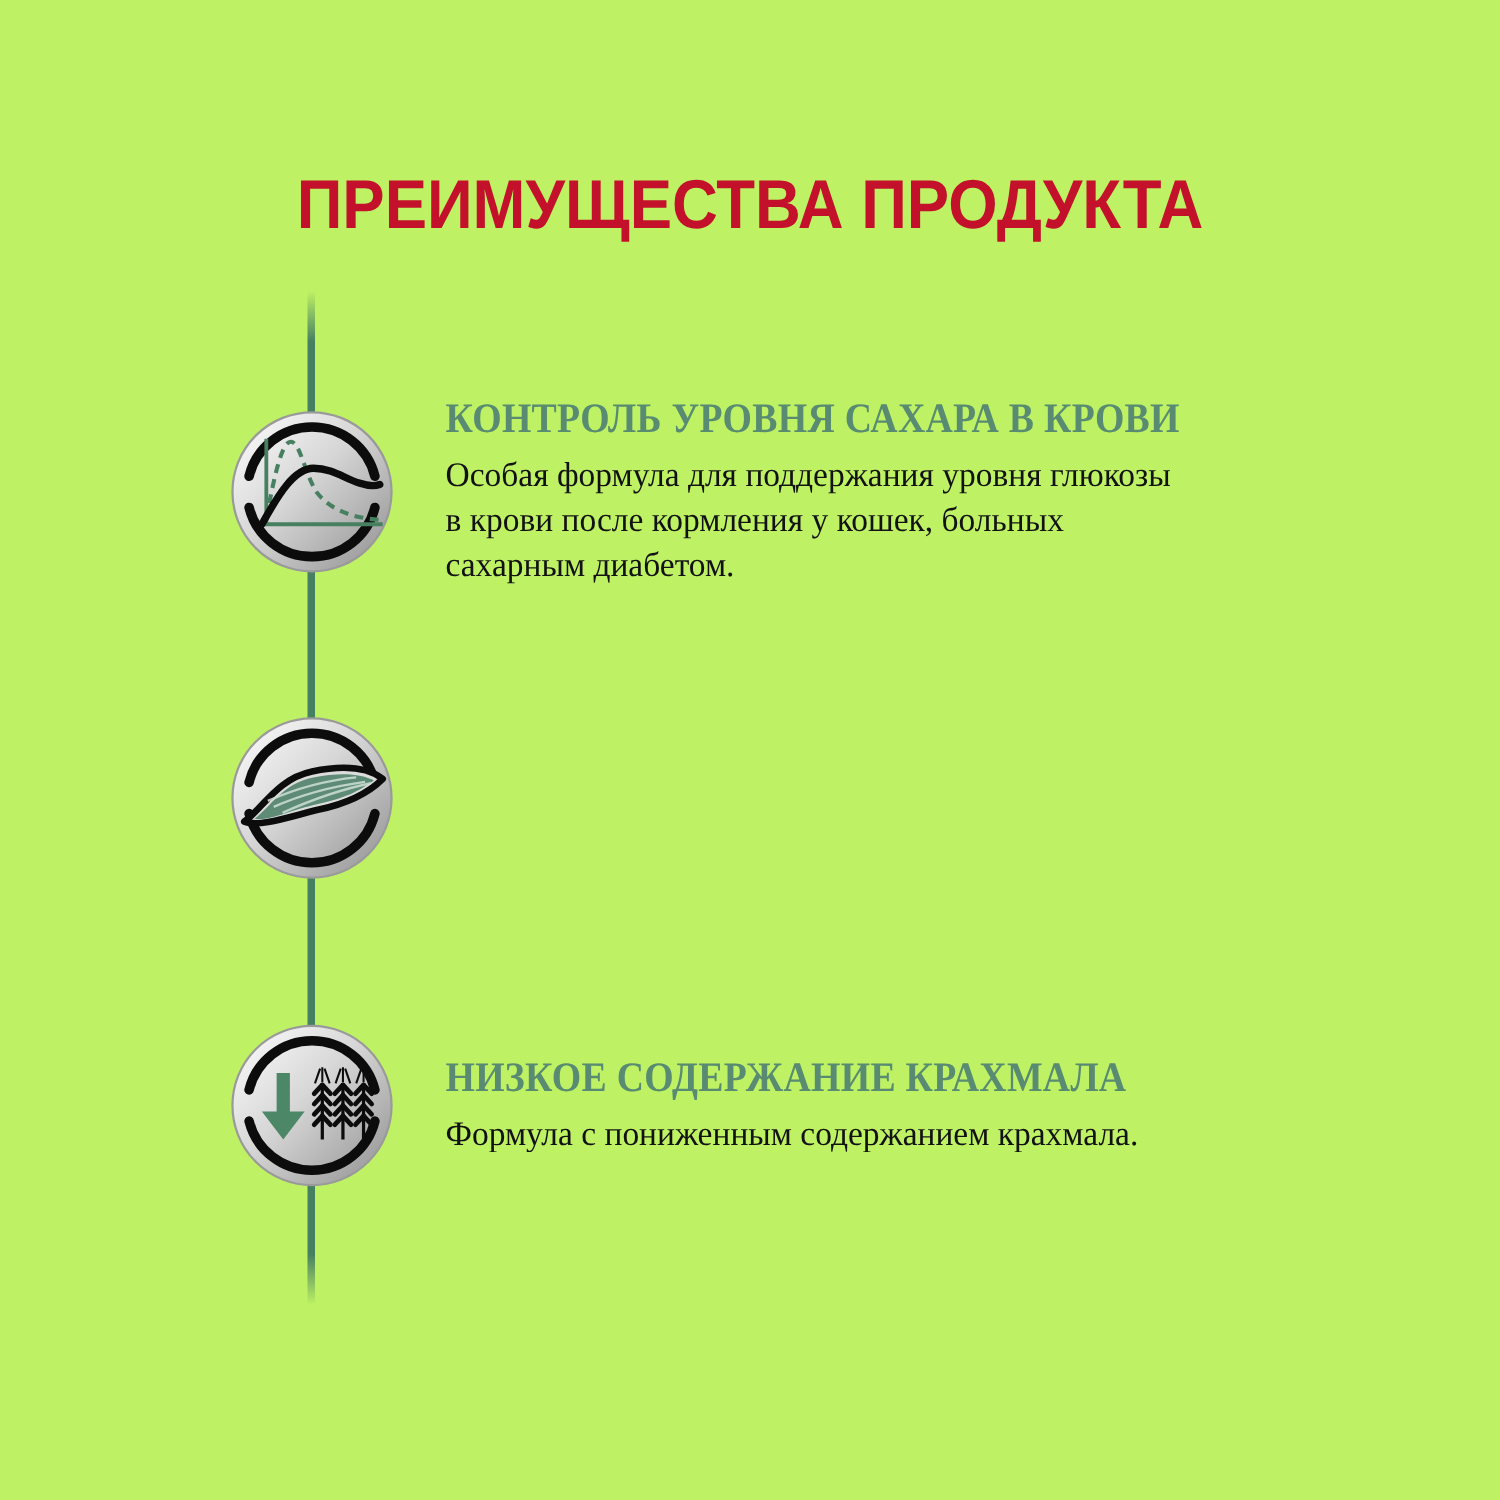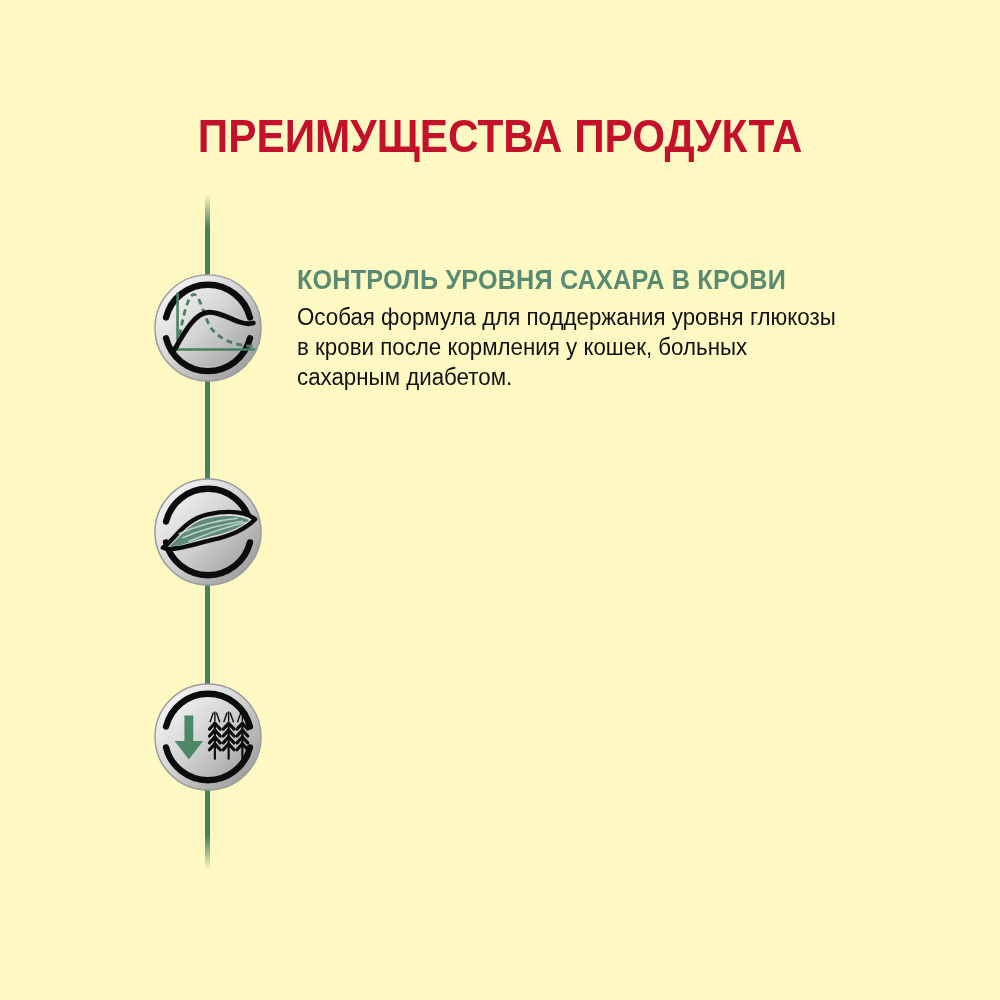--- a/index.html
+++ b/index.html
@@ -1,20 +1,20 @@
 <!DOCTYPE html>
 <html style="--accent-red: #c3112b; --heading-green: #588b71; --line-green: #478060; --icon-green: #4c8767; --muscle-green: #5d8b76; --icon-black: #0c0c0c; --body-text: #121212; --metal-light: #ffffff; --metal-mid: #d6d6d6; --metal-dark: #8f8f8f;"><head>
 <meta charset="utf-8">
 <style>
   html, body { margin: 0; padding: 0; }
   .page {
     position: relative;
     width: 1000px;
     height: 1000px;
-    background: #fef9c3;
+    background: #bef264;
     font-family: "Liberation Sans", "DejaVu Sans", sans-serif;
     overflow: hidden;
   }
   .page-title {
     position: absolute;
     top: 113px;
     left: 0;
     width: 1000px;
     text-align: center;
     font-size: 46px;
@@ -36,20 +36,21 @@
       var(--line-green, #478060) 5%,
       var(--line-green, #478060) 95%,
       rgba(71,128,96,0) 100%);
   }
   .benefit-row {
     position: absolute;
     left: 153px;
     display: flex;
     align-items: center;
     transform: translateY(-50%);
+    font-family: Liberation Serif, serif;
   }
   .benefit-row.row-1 { top: 328px; }
   .benefit-row.row-2 { top: 532px; }
   .benefit-row.row-3 { top: 737px; }
   .medal {
     width: 110px;
     height: 110px;
     flex: none;
   }
   .benefit-content {
@@ -160,15 +161,19 @@
         </g>
       </defs>
       <circle cx="56" cy="56" r="54" fill="url(#metal3)" stroke="#9a9a9a" stroke-width="1.5"></circle>
       <path d="M13.3 45.4 A44 44 0 0 1 98.7 45.4" fill="none" stroke="#0c0c0c" stroke-width="6.5" stroke-linecap="round"></path>
       <path d="M13.3 66.6 A44 44 0 0 0 98.7 66.6" fill="none" stroke="#0c0c0c" stroke-width="6.5" stroke-linecap="round"></path>
       <path d="M32 34 L41 34 L41 60 L51 60 L36.5 79 L22 60 L32 60 Z" fill="#4c8767"></path>
       <use href="#wheat-ear" x="63"></use>
       <use href="#wheat-ear" x="77"></use>
       <use href="#wheat-ear" x="91"></use>
     </svg>
+    <div class="benefit-content">
+      <div class="benefit-heading">НИЗКОЕ СОДЕРЖАНИЕ КРАХМАЛА</div>
+      <div class="benefit-body">Формула с пониженным содержанием крахмала.</div>
+    </div>
   </div>
 
 </div>
 
 </body></html>

